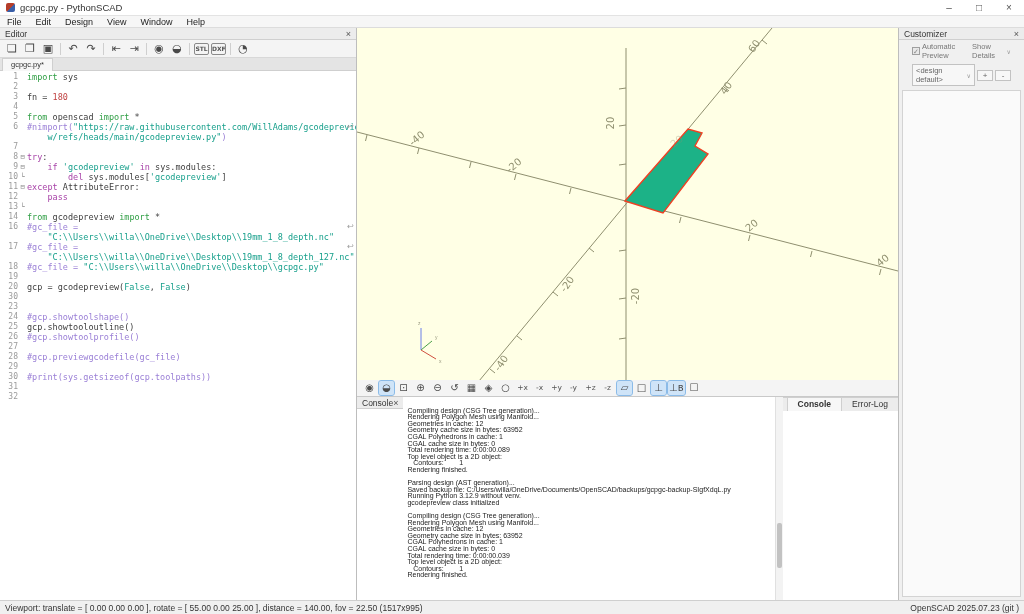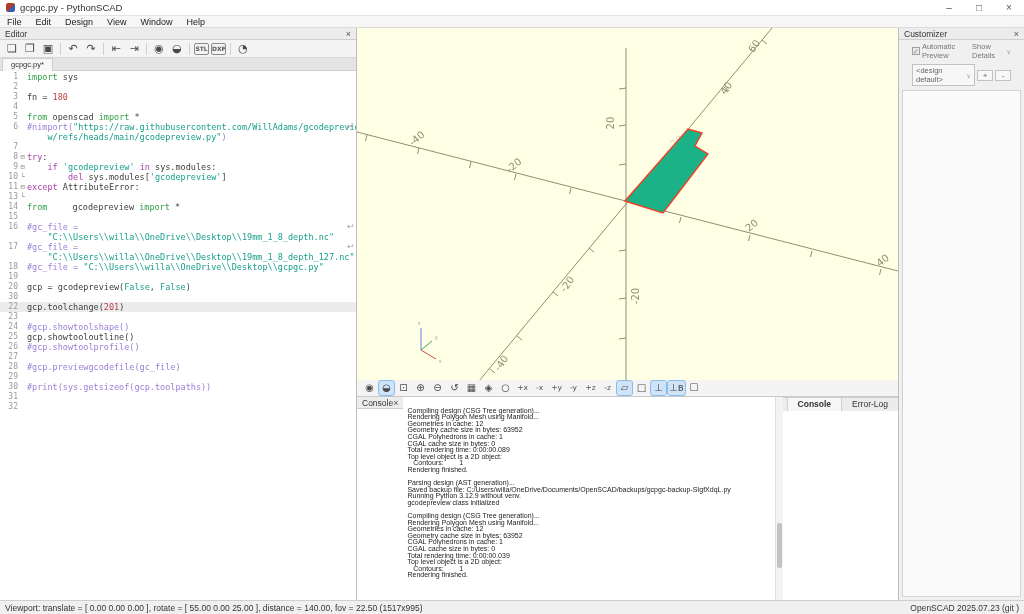--- a/index.html
+++ b/index.html
@@ -150,32 +150,31 @@
         <div class="crow"><span class="lno">3</span><span class="fld"></span><span style="white-space: pre;"><span style="color: rgb(64, 64, 64);">fn = </span><span style="color: rgb(191, 64, 64);">180</span></span></div>
         <div class="crow"><span class="lno">4</span><span class="fld"></span><span style="white-space: pre;"></span></div>
         <div class="crow"><span class="lno">5</span><span class="fld"></span><span style="white-space: pre;"><span style="color: rgb(47, 158, 68);">from</span><span style="color: rgb(64, 64, 64);"> openscad </span><span style="color: rgb(47, 158, 68);">import</span><span style="color: rgb(64, 64, 64);"> *</span></span></div>
         <div class="crow"><span class="lno">6</span><span class="fld"></span><span style="white-space: pre;"><span style="color: rgb(154, 127, 214);">#nimport(</span><span style="color: rgb(24, 160, 140);">"https://raw.githubusercontent.com/WillAdams/gcodeprevie</span></span><span class="wrapmark">↩</span></div>
         <div class="crow"><span class="lno"></span><span class="fld"></span><span style="white-space: pre;"><span style="color: rgb(24, 160, 140);">    w/refs/heads/main/gcodepreview.py"</span><span style="color: rgb(154, 127, 214);">)</span></span></div>
         <div class="crow"><span class="lno">7</span><span class="fld"></span><span style="white-space: pre;"></span></div>
         <div class="crow"><span class="lno">8</span><span class="fld">⊟</span><span style="white-space: pre;"><span style="color: rgb(168, 68, 168);">try</span><span style="color: rgb(64, 64, 64);">:</span></span></div>
         <div class="crow"><span class="lno">9</span><span class="fld">⊟</span><span style="white-space: pre;"><span style="color: rgb(64, 64, 64);">    </span><span style="color: rgb(168, 68, 168);">if</span><span style="color: rgb(64, 64, 64);"> </span><span style="color: rgb(24, 160, 140);">'gcodepreview'</span><span style="color: rgb(64, 64, 64);"> </span><span style="color: rgb(168, 68, 168);">in</span><span style="color: rgb(64, 64, 64);"> sys.modules:</span></span></div>
         <div class="crow"><span class="lno">10</span><span class="fld">└</span><span style="white-space: pre;"><span style="color: rgb(64, 64, 64);">        </span><span style="color: rgb(168, 68, 168);">del</span><span style="color: rgb(64, 64, 64);"> sys.modules[</span><span style="color: rgb(24, 160, 140);">'gcodepreview'</span><span style="color: rgb(64, 64, 64);">]</span></span></div>
         <div class="crow"><span class="lno">11</span><span class="fld">⊟</span><span style="white-space: pre;"><span style="color: rgb(168, 68, 168);">except</span><span style="color: rgb(64, 64, 64);"> AttributeError:</span></span></div>
+        <div class="crow"><span class="lno">12</span><span class="fld"></span><span style="white-space: pre;"><span style="color: rgb(64, 64, 64);">    </span><span style="color: rgb(168, 68, 168);">pass</span></span></div>
         <div class="crow"><span class="lno">13</span><span class="fld">└</span><span style="white-space: pre;"></span></div>
-        <div class="crow"><span class="lno">14</span><span class="fld"></span><span style="white-space: pre;"><span style="color: rgb(47, 158, 68);">from</span><span style="color: rgb(64, 64, 64); margin-left: 20px;"> gcodepreview </span><span style="color: rgb(47, 158, 68);">import</span><span style="color: rgb(64, 64, 64);"> *</span></span></div>
-        <div class="crow"><span class="lno">15</span><span class="fld"></span><span style="white-space: pre;"></span></div>
+        <div class="crow"><span class="lno">14</span><span class="fld"></span><span style="white-space: pre;"><span style="color: rgb(47, 158, 68);">from</span><span style="color: rgb(64, 64, 64);"> gcodepreview </span><span style="color: rgb(47, 158, 68);">import</span><span style="color: rgb(64, 64, 64);"> *</span></span></div>
         <div class="crow"><span class="lno">16</span><span class="fld"></span><span style="white-space: pre;"><span style="color: rgb(154, 127, 214);">#gc_file =</span></span><span class="wrapmark">↩</span></div>
         <div class="crow"><span class="lno"></span><span class="fld"></span><span style="white-space: pre;"><span style="color: rgb(24, 160, 140);">    "C:\\Users\\willa\\OneDrive\\Desktop\\19mm_1_8_depth.nc"</span></span></div>
         <div class="crow"><span class="lno">17</span><span class="fld"></span><span style="white-space: pre;"><span style="color: rgb(154, 127, 214);">#gc_file =</span></span><span class="wrapmark">↩</span></div>
         <div class="crow"><span class="lno"></span><span class="fld"></span><span style="white-space: pre;"><span style="color: rgb(24, 160, 140);">    "C:\\Users\\willa\\OneDrive\\Desktop\\19mm_1_8_depth_127.nc"</span></span></div>
         <div class="crow"><span class="lno">18</span><span class="fld"></span><span style="white-space: pre;"><span style="color: rgb(154, 127, 214);">#gc_file = </span><span style="color: rgb(24, 160, 140);">"C:\\Users\\willa\\OneDrive\\Desktop\\gcpgc.py"</span></span></div>
         <div class="crow"><span class="lno">19</span><span class="fld"></span><span style="white-space: pre;"></span></div>
         <div class="crow"><span class="lno">20</span><span class="fld"></span><span style="white-space: pre;"><span style="color: rgb(64, 64, 64);">gcp = gcodepreview(</span><span style="color: rgb(24, 160, 140);">False</span><span style="color: rgb(64, 64, 64);">, </span><span style="color: rgb(24, 160, 140);">False</span><span style="color: rgb(64, 64, 64);">)</span></span></div>
         <div class="crow"><span class="lno">30</span><span class="fld"></span><span style="white-space: pre;"></span></div>
-        <div class="crow cur"><span class="lno">22</span><span class="fld"></span><span style="white-space: pre;"><span style="color: rgb(64, 64, 64);">gcp.toolchange(</span><span style="color: rgb(191, 64, 64);">201</span><span style="color: rgb(64, 64, 64);">)</span></span></div>
         <div class="crow"><span class="lno">23</span><span class="fld"></span><span style="white-space: pre;"></span></div>
         <div class="crow"><span class="lno">24</span><span class="fld"></span><span style="white-space: pre;"><span style="color: rgb(154, 127, 214);">#gcp.showtoolshape()</span></span></div>
         <div class="crow"><span class="lno">25</span><span class="fld"></span><span style="white-space: pre;"><span style="color: rgb(64, 64, 64);">gcp.showtooloutline()</span></span></div>
         <div class="crow"><span class="lno">26</span><span class="fld"></span><span style="white-space: pre;"><span style="color: rgb(154, 127, 214);">#gcp.showtoolprofile()</span></span></div>
         <div class="crow"><span class="lno">27</span><span class="fld"></span><span style="white-space: pre;"></span></div>
         <div class="crow"><span class="lno">28</span><span class="fld"></span><span style="white-space: pre;"><span style="color: rgb(154, 127, 214);">#gcp.previewgcodefile(gc_file)</span></span></div>
         <div class="crow"><span class="lno">29</span><span class="fld"></span><span style="white-space: pre;"></span></div>
         <div class="crow"><span class="lno">30</span><span class="fld"></span><span style="white-space: pre;"><span style="color: rgb(154, 127, 214);">#print(sys.getsizeof(gcp.toolpaths))</span></span></div>
         <div class="crow"><span class="lno">31</span><span class="fld"></span><span style="white-space: pre;"></span></div>
         <div class="crow"><span class="lno">32</span><span class="fld"></span><span style="white-space: pre;"></span></div>

